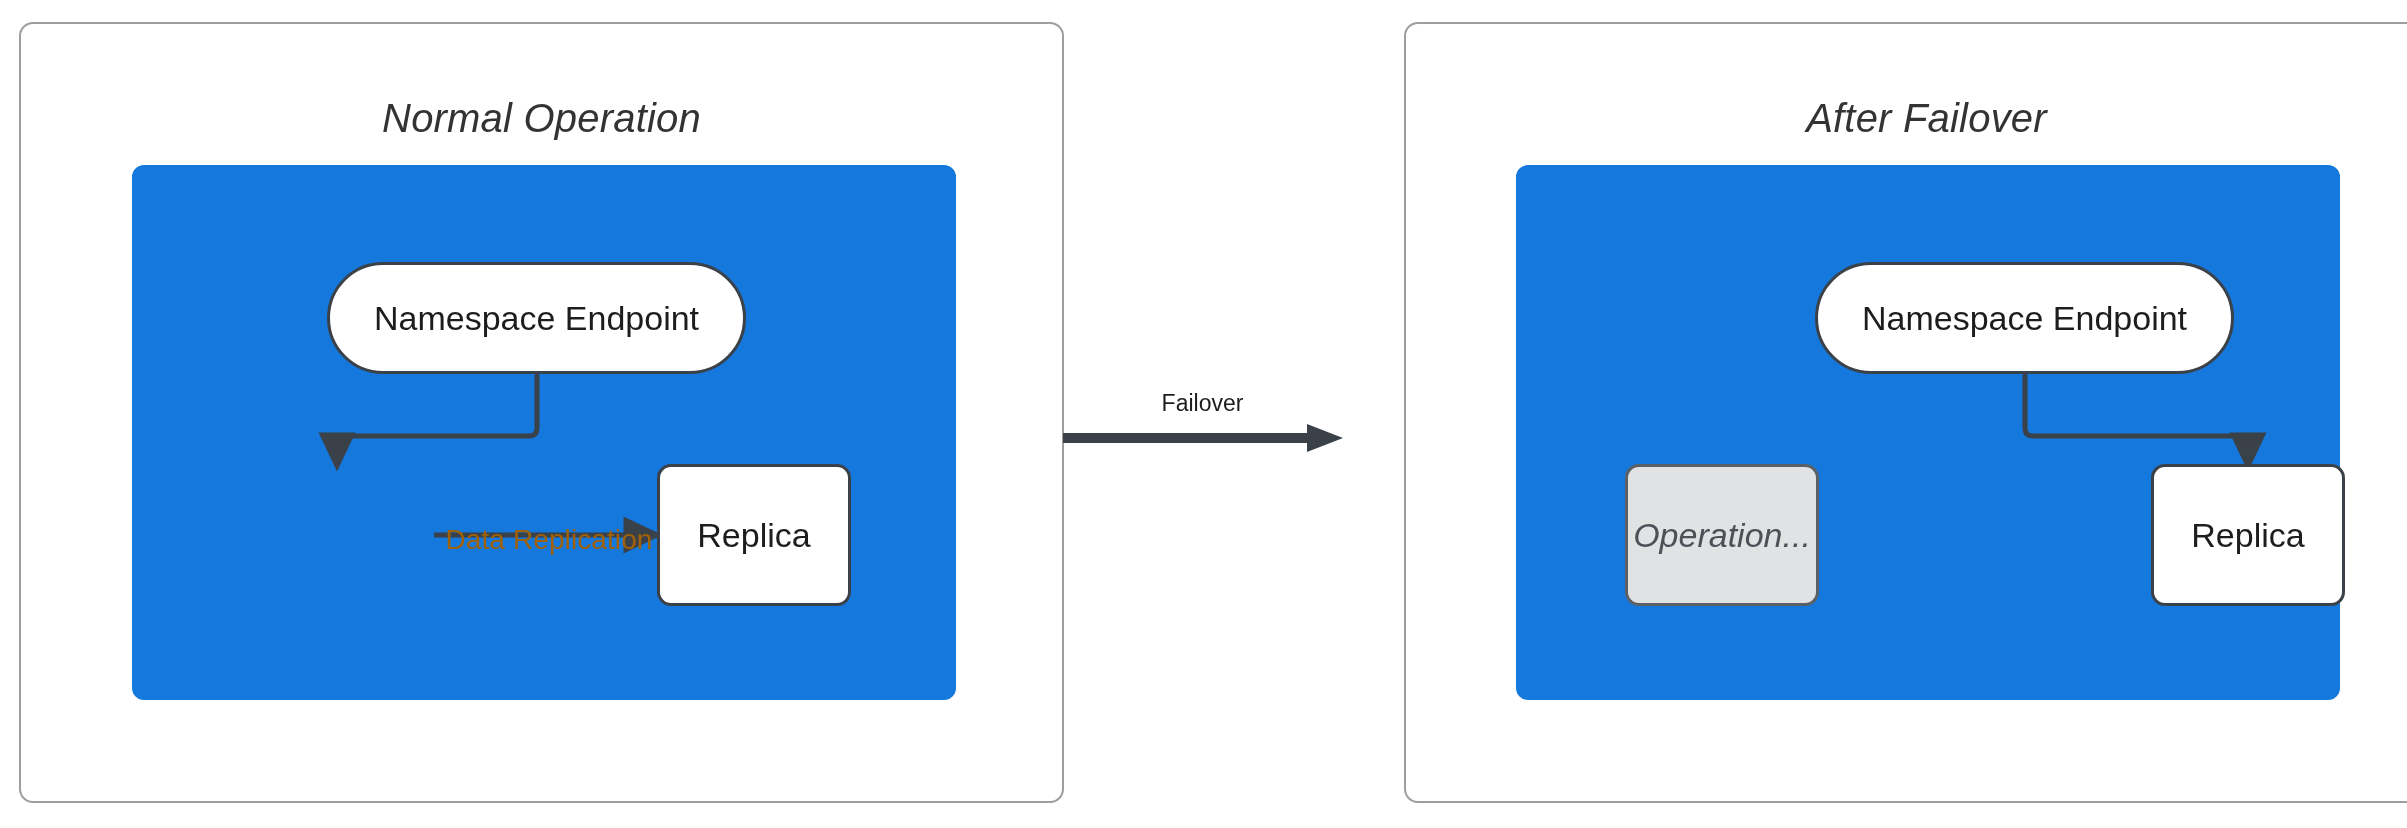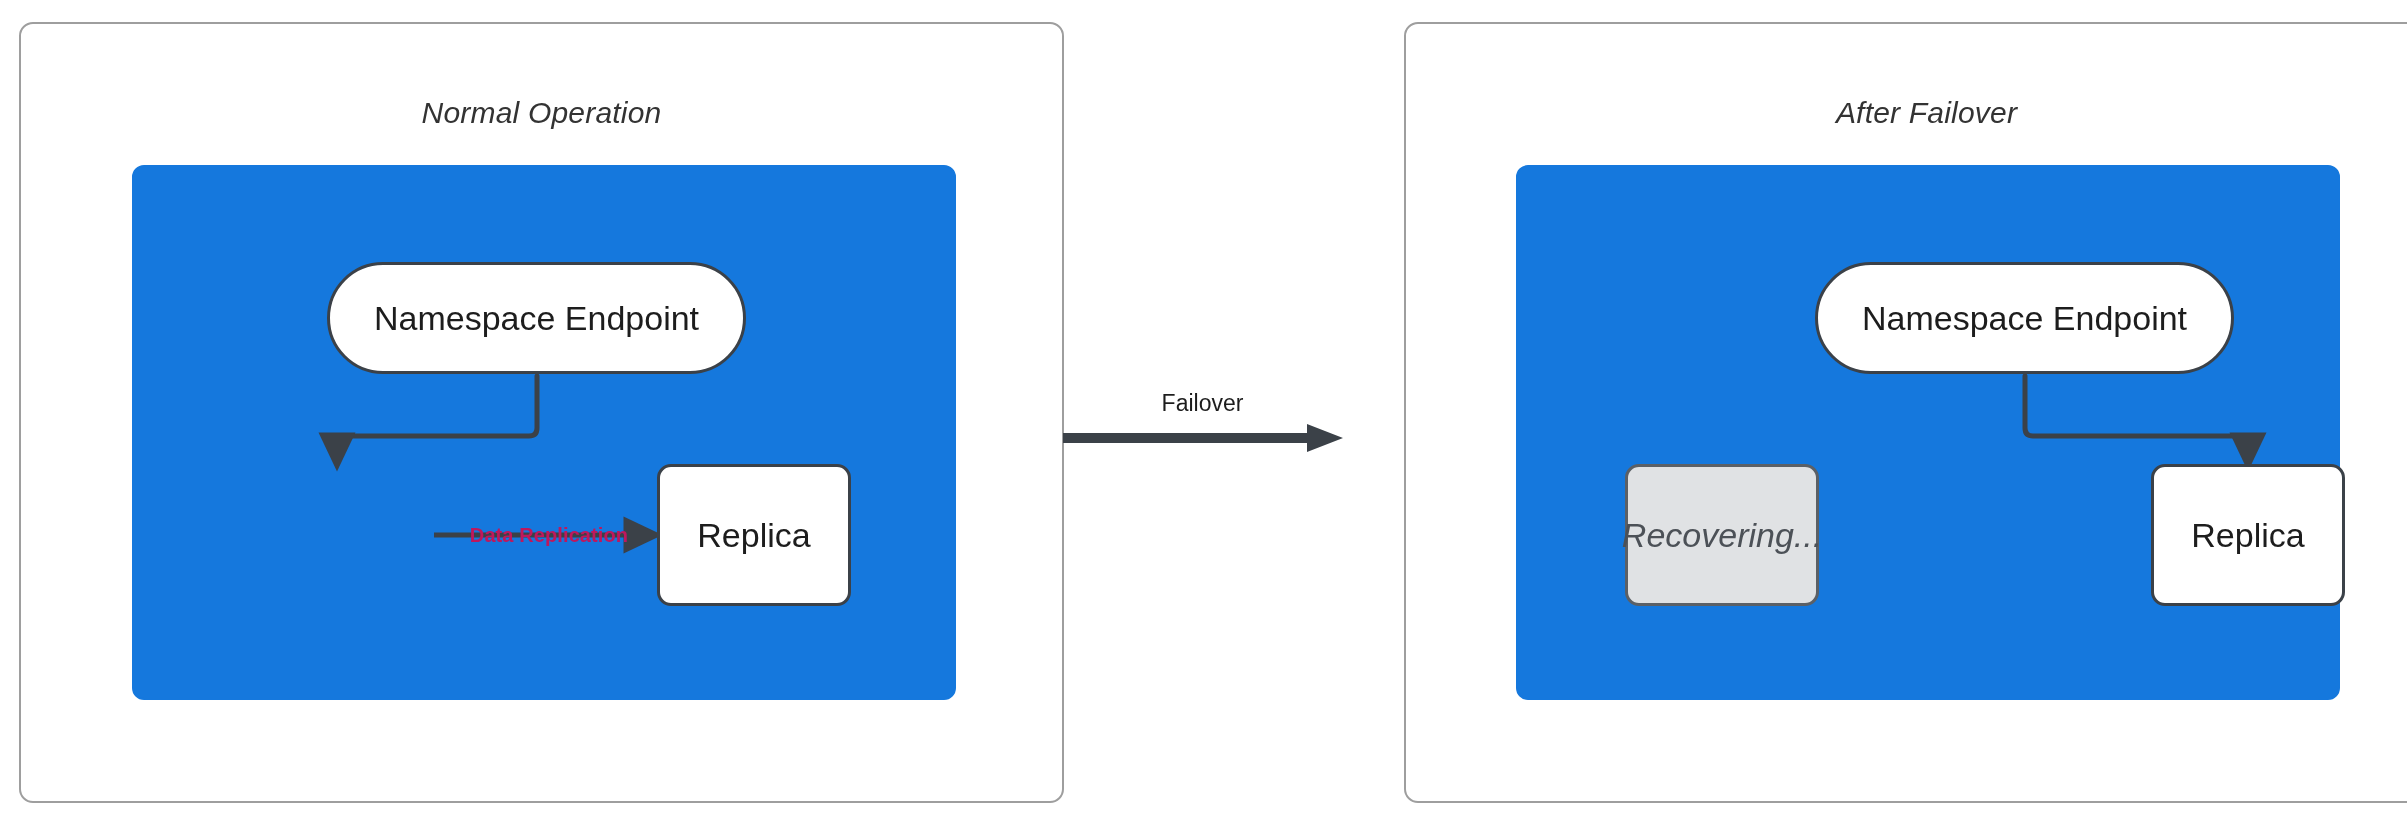--- a/index.html
+++ b/index.html
@@ -31,21 +31,21 @@
   }
   .panel-left  { left: 19px;   top: 22px; width: 1045px; height: 781px; }
   .panel-right { left: 1404px; top: 22px; width: 1045px; height: 781px; }
 
   .panel-title {
     position: absolute;
     top: 72px;
     left: 0;
     width: 100%;
     text-align: center;
-    font-size: 30px;
+    font-size: 40px;
     font-style: italic;
     color: #333333;
     letter-spacing: 0.2px;
   }
 
   
   .blue-box {
     position: absolute;
     background: #1578dd;
     border: 2px solid #1578dd;
@@ -98,23 +98,23 @@
     left: 0; top: 0;
     width: 1045px;
     height: 781px;
     overflow: visible;
     pointer-events: none;
   }
 
   
   .edge-label {
     position: absolute;
-    font-size: 20px;
-    font-weight: bold;
-    color: #be185d;
+    font-size: 28px;
+    font-weight: normal;
+    color: #a16207;
     white-space: nowrap;
     letter-spacing: 0.1px;
   }
   .lbl-datarep { left: 419px; top: 500px; width: 218px; text-align: center; }
 
   
   .failover-wrap {
     position: absolute;
     left: 1060px;
     top: 390px;
@@ -193,18 +193,18 @@
         <marker id="arrowR1" markerWidth="9" markerHeight="9" refX="4.5" refY="4.5" orient="auto" markerUnits="strokeWidth">
           <path d="M0.6,0.8 L8.4,4.5 L0.6,8.2 Z" fill="#3b4148"></path>
         </marker>
       </defs>
 
       <path d="M 619 352 L 619 404 Q 619 412 627 412 L 834 412 Q 842 412 842 420 L 842 428" fill="none" stroke="#3b4148" stroke-width="5" stroke-linecap="round" stroke-linejoin="round" marker-end="url(#arrowR1)"></path>
     </svg>
 
     <div class="node pill np-endpoint-r">Namespace Endpoint</div>
 
-    <div class="node rect muted np-recover-r">Recovering...</div>
+    <div class="node rect muted np-recover-r">Operation...</div>
 
     <div class="node rect np-replica-r">Replica</div>
   </div>
 
 </div>
 
 </body></html>

